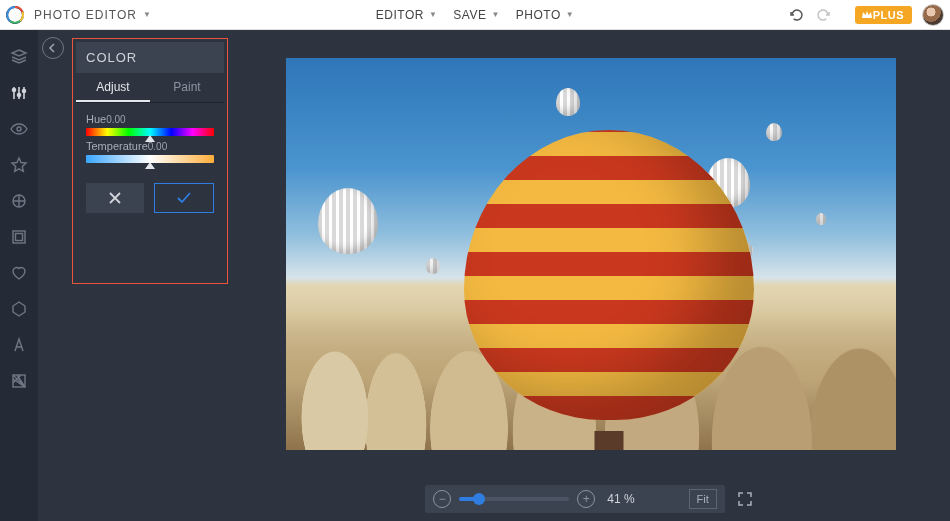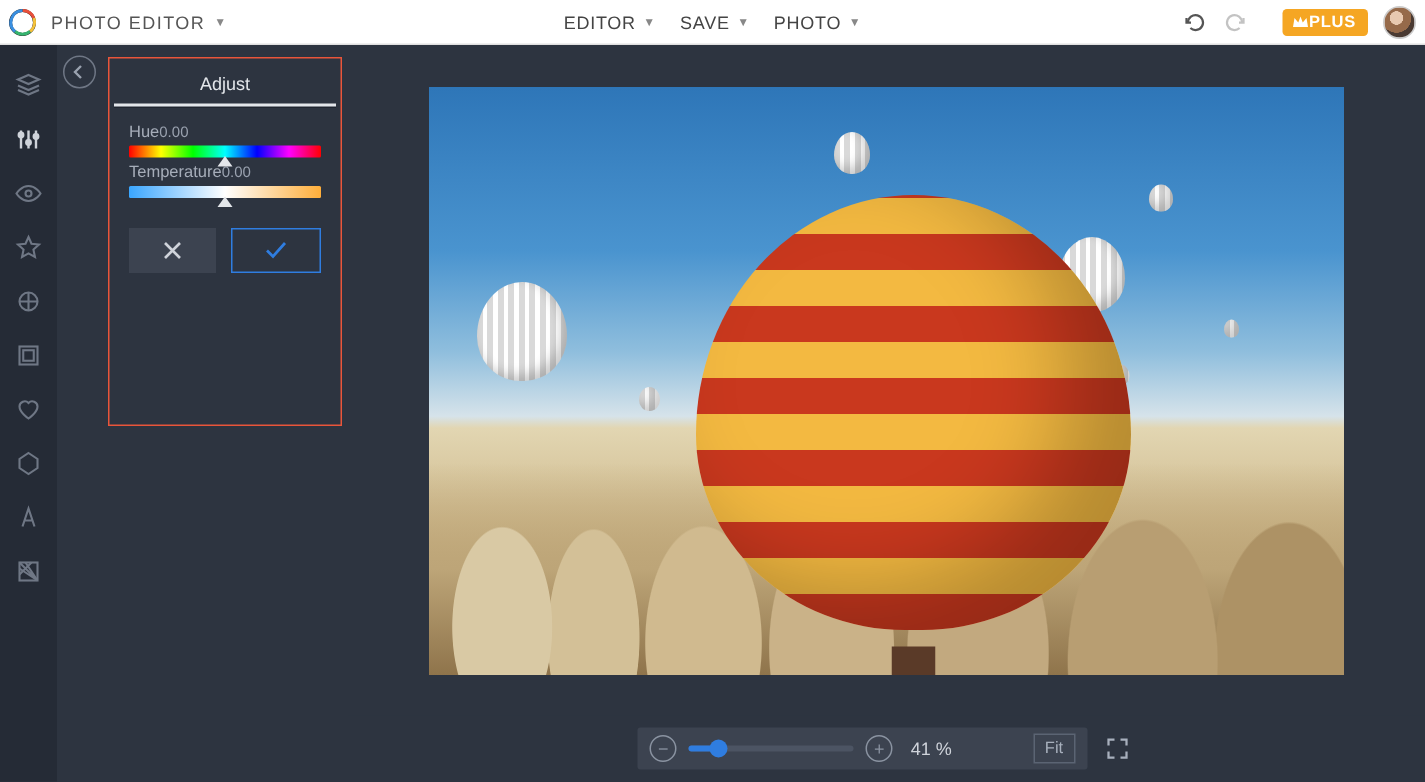--- a/index.html
+++ b/index.html
@@ -322,22 +322,24 @@
 <div class="backcol">
   <div class="backbtn">
     <svg width="10" height="10" viewBox="0 0 10 10">
         <path d="M6 1L2 5l4 4" fill="none" stroke="#9aa2af" stroke-width="1.6"></path>
       </svg>
   </div>
 </div>
 
 <div class="panel-outline"></div>
 <div class="panel">
+  <div class="panel-head">COLOR</div>
   <div class="panel-tabs">
     <div class="panel-tab active">Adjust</div>
+    <div class="panel-tab">Paint</div>
   </div>
   <div class="sliders">
     <div class="slider-row">
       <div class="slider-label">
         <span>Hue</span>
         <span class="slider-val">0.00</span>
       </div>
       <div class="grad hue">
         <div class="knob" id="k-hue" style="left: 50%;"></div>
       </div>

